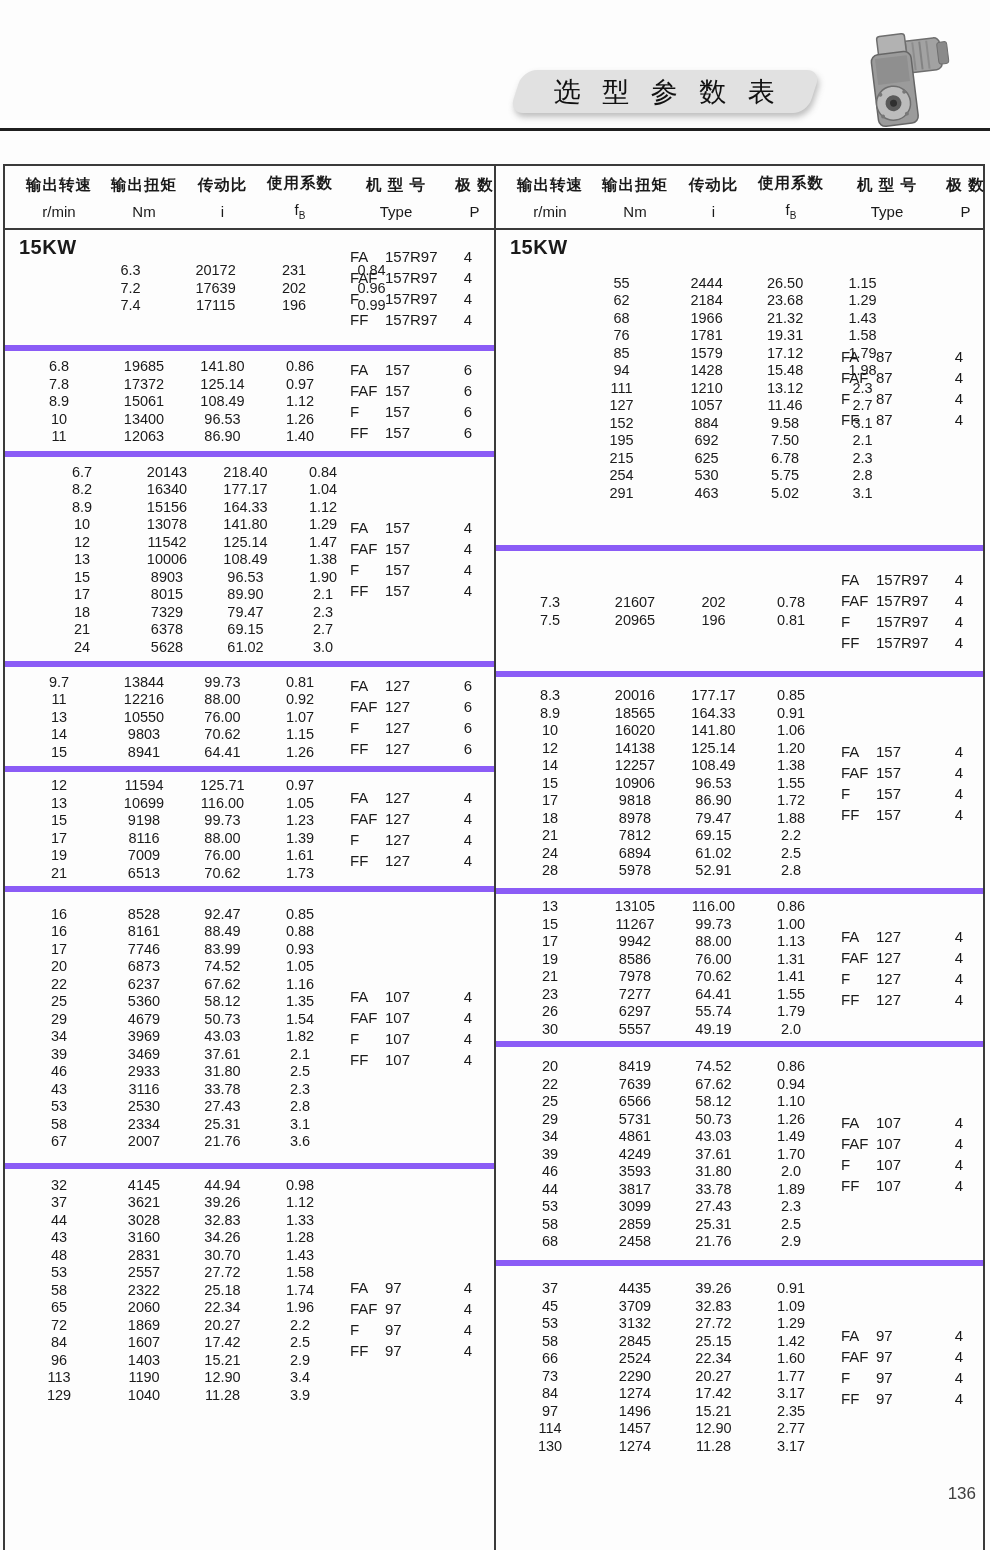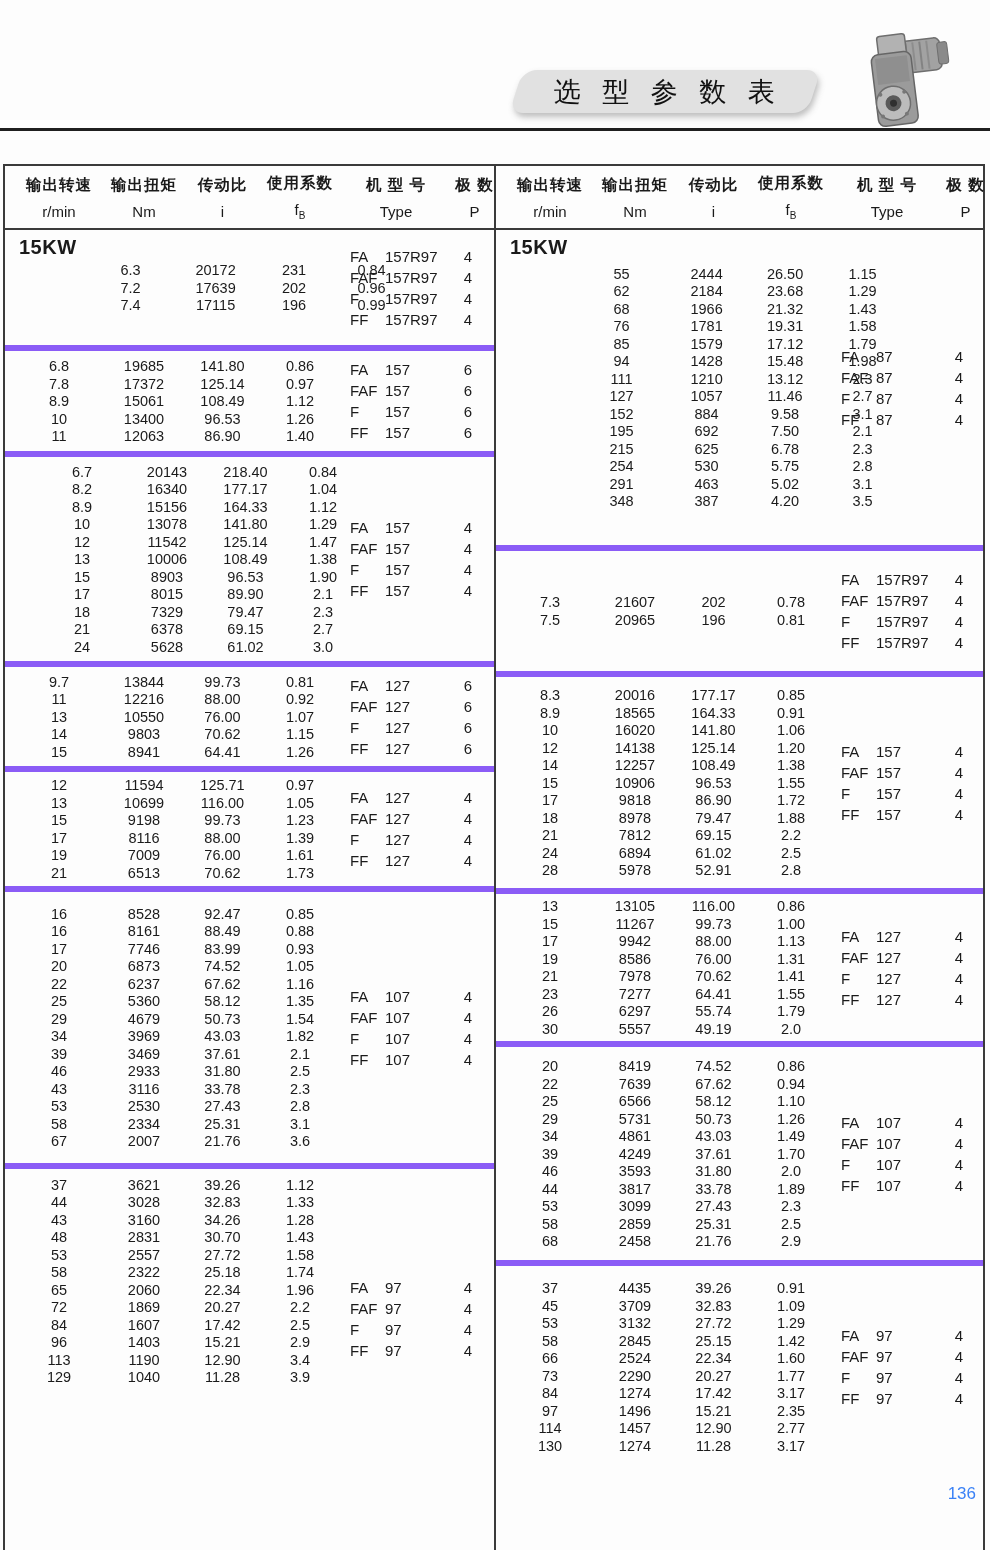--- a/index.html
+++ b/index.html
@@ -56,21 +56,21 @@
   .rows-wrap.top{justify-content:flex-start;padding-top:4px;}
   .row{display:grid;grid-template-columns:88px 82px 75px 80px;padding-left:10px;height:17.5px;align-items:center;}
   .cell{text-align:center;font-size:14.5px;white-space:nowrap;}
 
   .types{position:absolute;left:345px;top:50%;transform:translateY(-50%);}
   .type-row{display:flex;align-items:center;height:21px;font-size:15px;}
   .type-model{display:flex;width:104px;white-space:nowrap;}
   .type-prefix{width:35px;}
   .type-p{width:28px;text-align:center;}
 
-  .page-number{position:absolute;right:14px;top:1484px;font-size:17px;color:#3b82f6;}
+  .page-number{position:absolute;right:14px;top:1484px;font-size:17px;color:#404040;}
 </style>
 </head>
 <body>
 
 <div class="page">
 
   <div class="title-banner">
     <span class="title-text">选 型 参 数 表</span>
   </div>
 
@@ -592,20 +592,26 @@
                   <span class="type-prefix">FF</span>
                   <span class="type-size">107</span>
                 </span>
                 <span class="type-p">4</span>
               </div>
             </div>
           </div>
           <div class="block bt" style="height: 305px;">
             <div class="rows-wrap top">
               <div class="row">
+                <span class="cell">32</span>
+                <span class="cell">4145</span>
+                <span class="cell">44.94</span>
+                <span class="cell">0.98</span>
+              </div>
+              <div class="row">
                 <span class="cell">37</span>
                 <span class="cell">3621</span>
                 <span class="cell">39.26</span>
                 <span class="cell">1.12</span>
               </div>
               <div class="row">
                 <span class="cell">44</span>
                 <span class="cell">3028</span>
                 <span class="cell">32.83</span>
                 <span class="cell">1.33</span>
@@ -807,26 +813,20 @@
                 <span class="cell">530</span>
                 <span class="cell">5.75</span>
                 <span class="cell">2.8</span>
               </div>
               <div class="row">
                 <span class="cell">291</span>
                 <span class="cell">463</span>
                 <span class="cell">5.02</span>
                 <span class="cell">3.1</span>
               </div>
-              <div class="row">
-                <span class="cell">348</span>
-                <span class="cell">387</span>
-                <span class="cell">4.20</span>
-                <span class="cell">3.5</span>
-              </div>
             </div>
             <div class="types">
               <div class="type-row">
                 <span class="type-model">
                   <span class="type-prefix">FA</span>
                   <span class="type-size">87</span>
                 </span>
                 <span class="type-p">4</span>
               </div>
               <div class="type-row">

